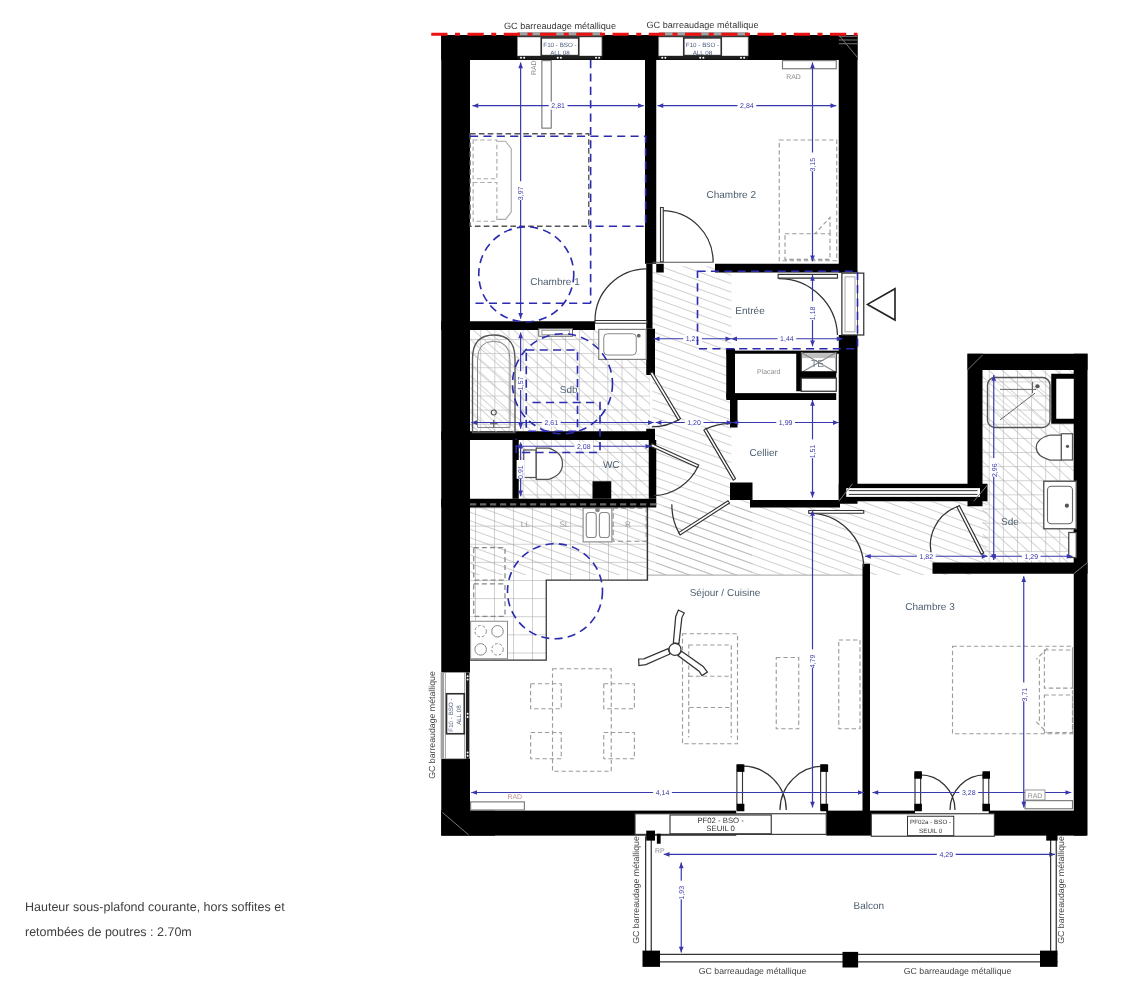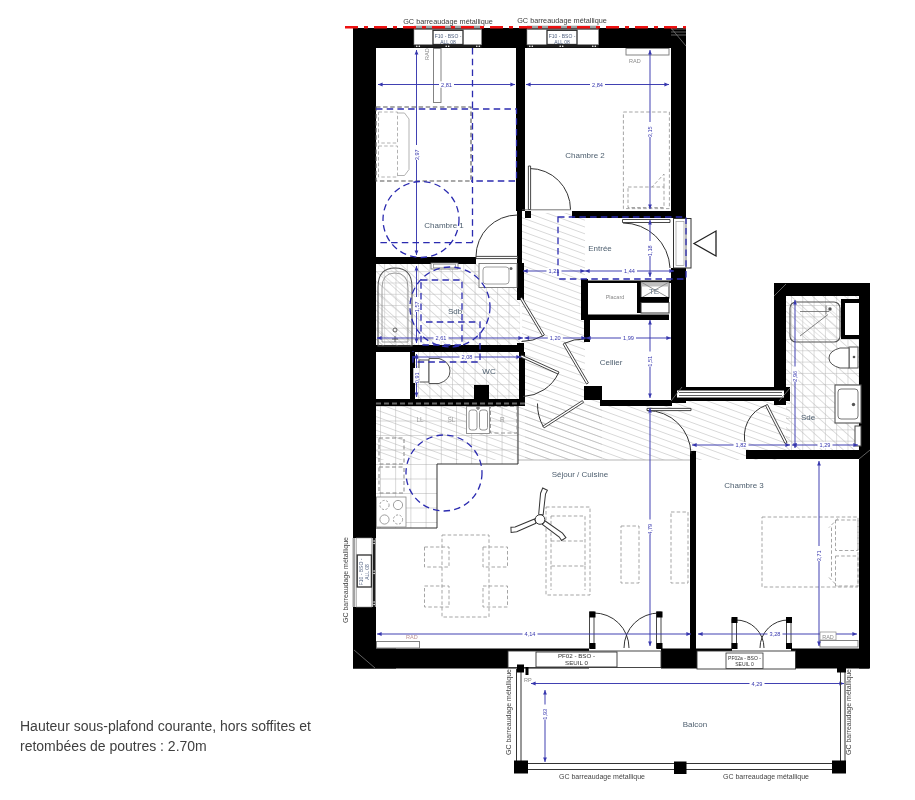--- a/index.html
+++ b/index.html
@@ -1,16 +1,16 @@
 <!DOCTYPE html>
 <html><head><meta charset="utf-8">
 <style>
 html,body{margin:0;padding:0;background:#fff;width:915px;height:800px;overflow:hidden}
 *{font-family:"Liberation Sans",sans-serif}
-.note{position:absolute;left:20px;top:717px;font-size:14px;color:#3f3f3f;line-height:19.5px}
+.note{position:absolute;left:20px;top:717px;font-size:10px;color:#3f3f3f;line-height:19.5px}
 </style></head><body>
 <svg width="915" height="800" viewBox="0 0 915 800" xmlns="http://www.w3.org/2000/svg">
 <defs>
 <pattern id="soffit" patternUnits="userSpaceOnUse" width="10" height="6.4" patternTransform="rotate(20)">
   <path d="M0,0 H10" stroke="#ababab" stroke-width="0.9" fill="none"></path>
 </pattern>
 <pattern id="h45" patternUnits="userSpaceOnUse" width="10" height="7.2" patternTransform="rotate(42)">
   <path d="M0,0 H10" stroke="#b0b0b0" stroke-width="0.9" fill="none"></path>
 </pattern>
 <pattern id="tileg" patternUnits="userSpaceOnUse" width="11.3" height="11.3">

